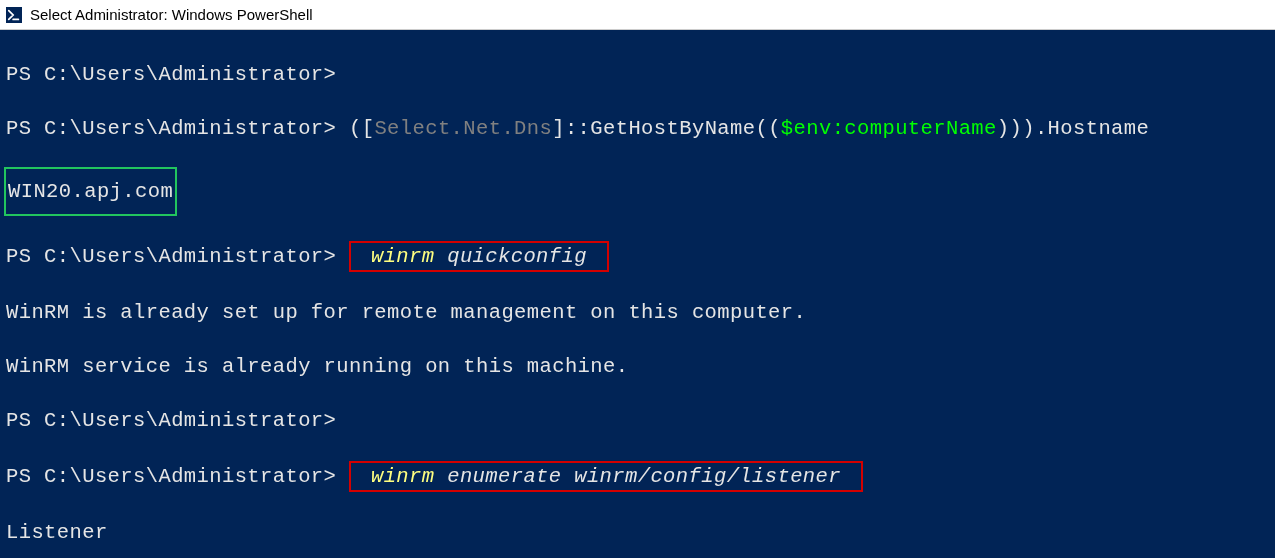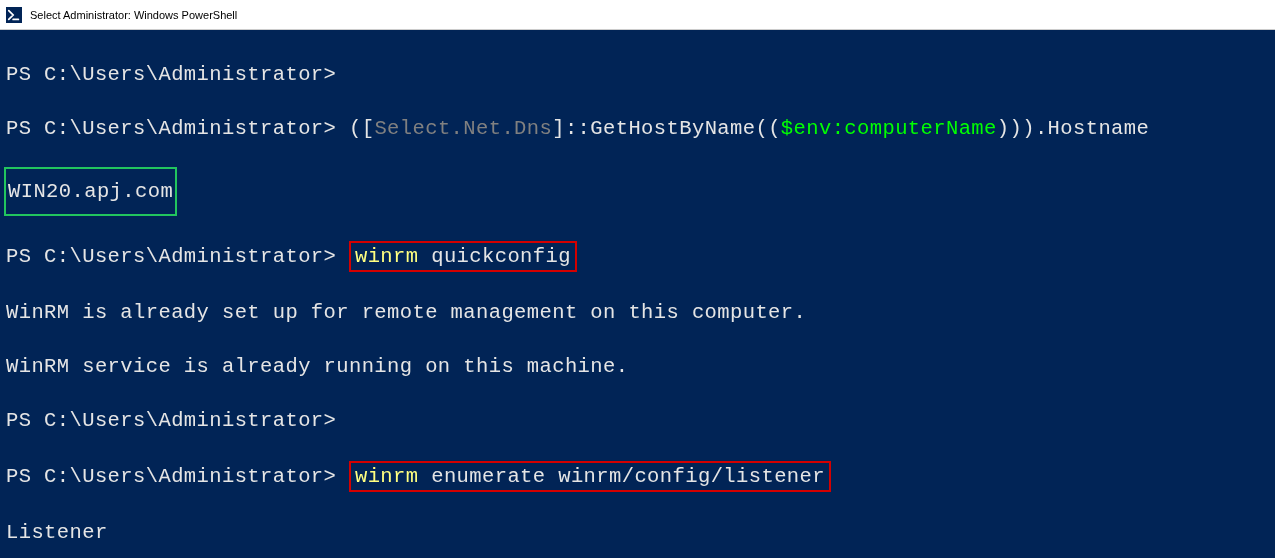--- a/index.html
+++ b/index.html
@@ -11,21 +11,21 @@
       overflow: hidden;
     }
     .title-bar {
       height: 30px;
       background: #fff;
       border-bottom: 1px solid #ccc;
       display: flex;
       align-items: center;
       padding-left: 6px;
       font-family: 'Segoe UI', Tahoma, sans-serif;
-      font-size: 11px;
+      font-size: 15px;
       color: #000;
     }
     .ps-icon {
       width: 16px;
       height: 16px;
       background: #012456;
       margin-right: 8px;
       position: relative;
       display: inline-flex;
       align-items: center;
@@ -49,22 +49,23 @@
     .syntax2 { color: #00ff00; } 
     .cmd-kw { color: #ffff80; } 
     .hl {
       border: 2px solid #22c55e;
       padding: 9px 2px;
       margin: -2px -2px;
       display: inline-block;
     }
     .hl-pad {
       border: 2px solid #d40000;
-      padding: 0 4px;
+      padding: 0 20px;
       display: inline-block;
+      font-style: italic;
     }
     .line { display: block; }
     .indent { padding-left: 50px; display: block; }
   </style>
 </head>
 <body>
 
 <div class="title-bar">
   <span class="ps-icon">
     <svg viewBox="0 0 16 16">

